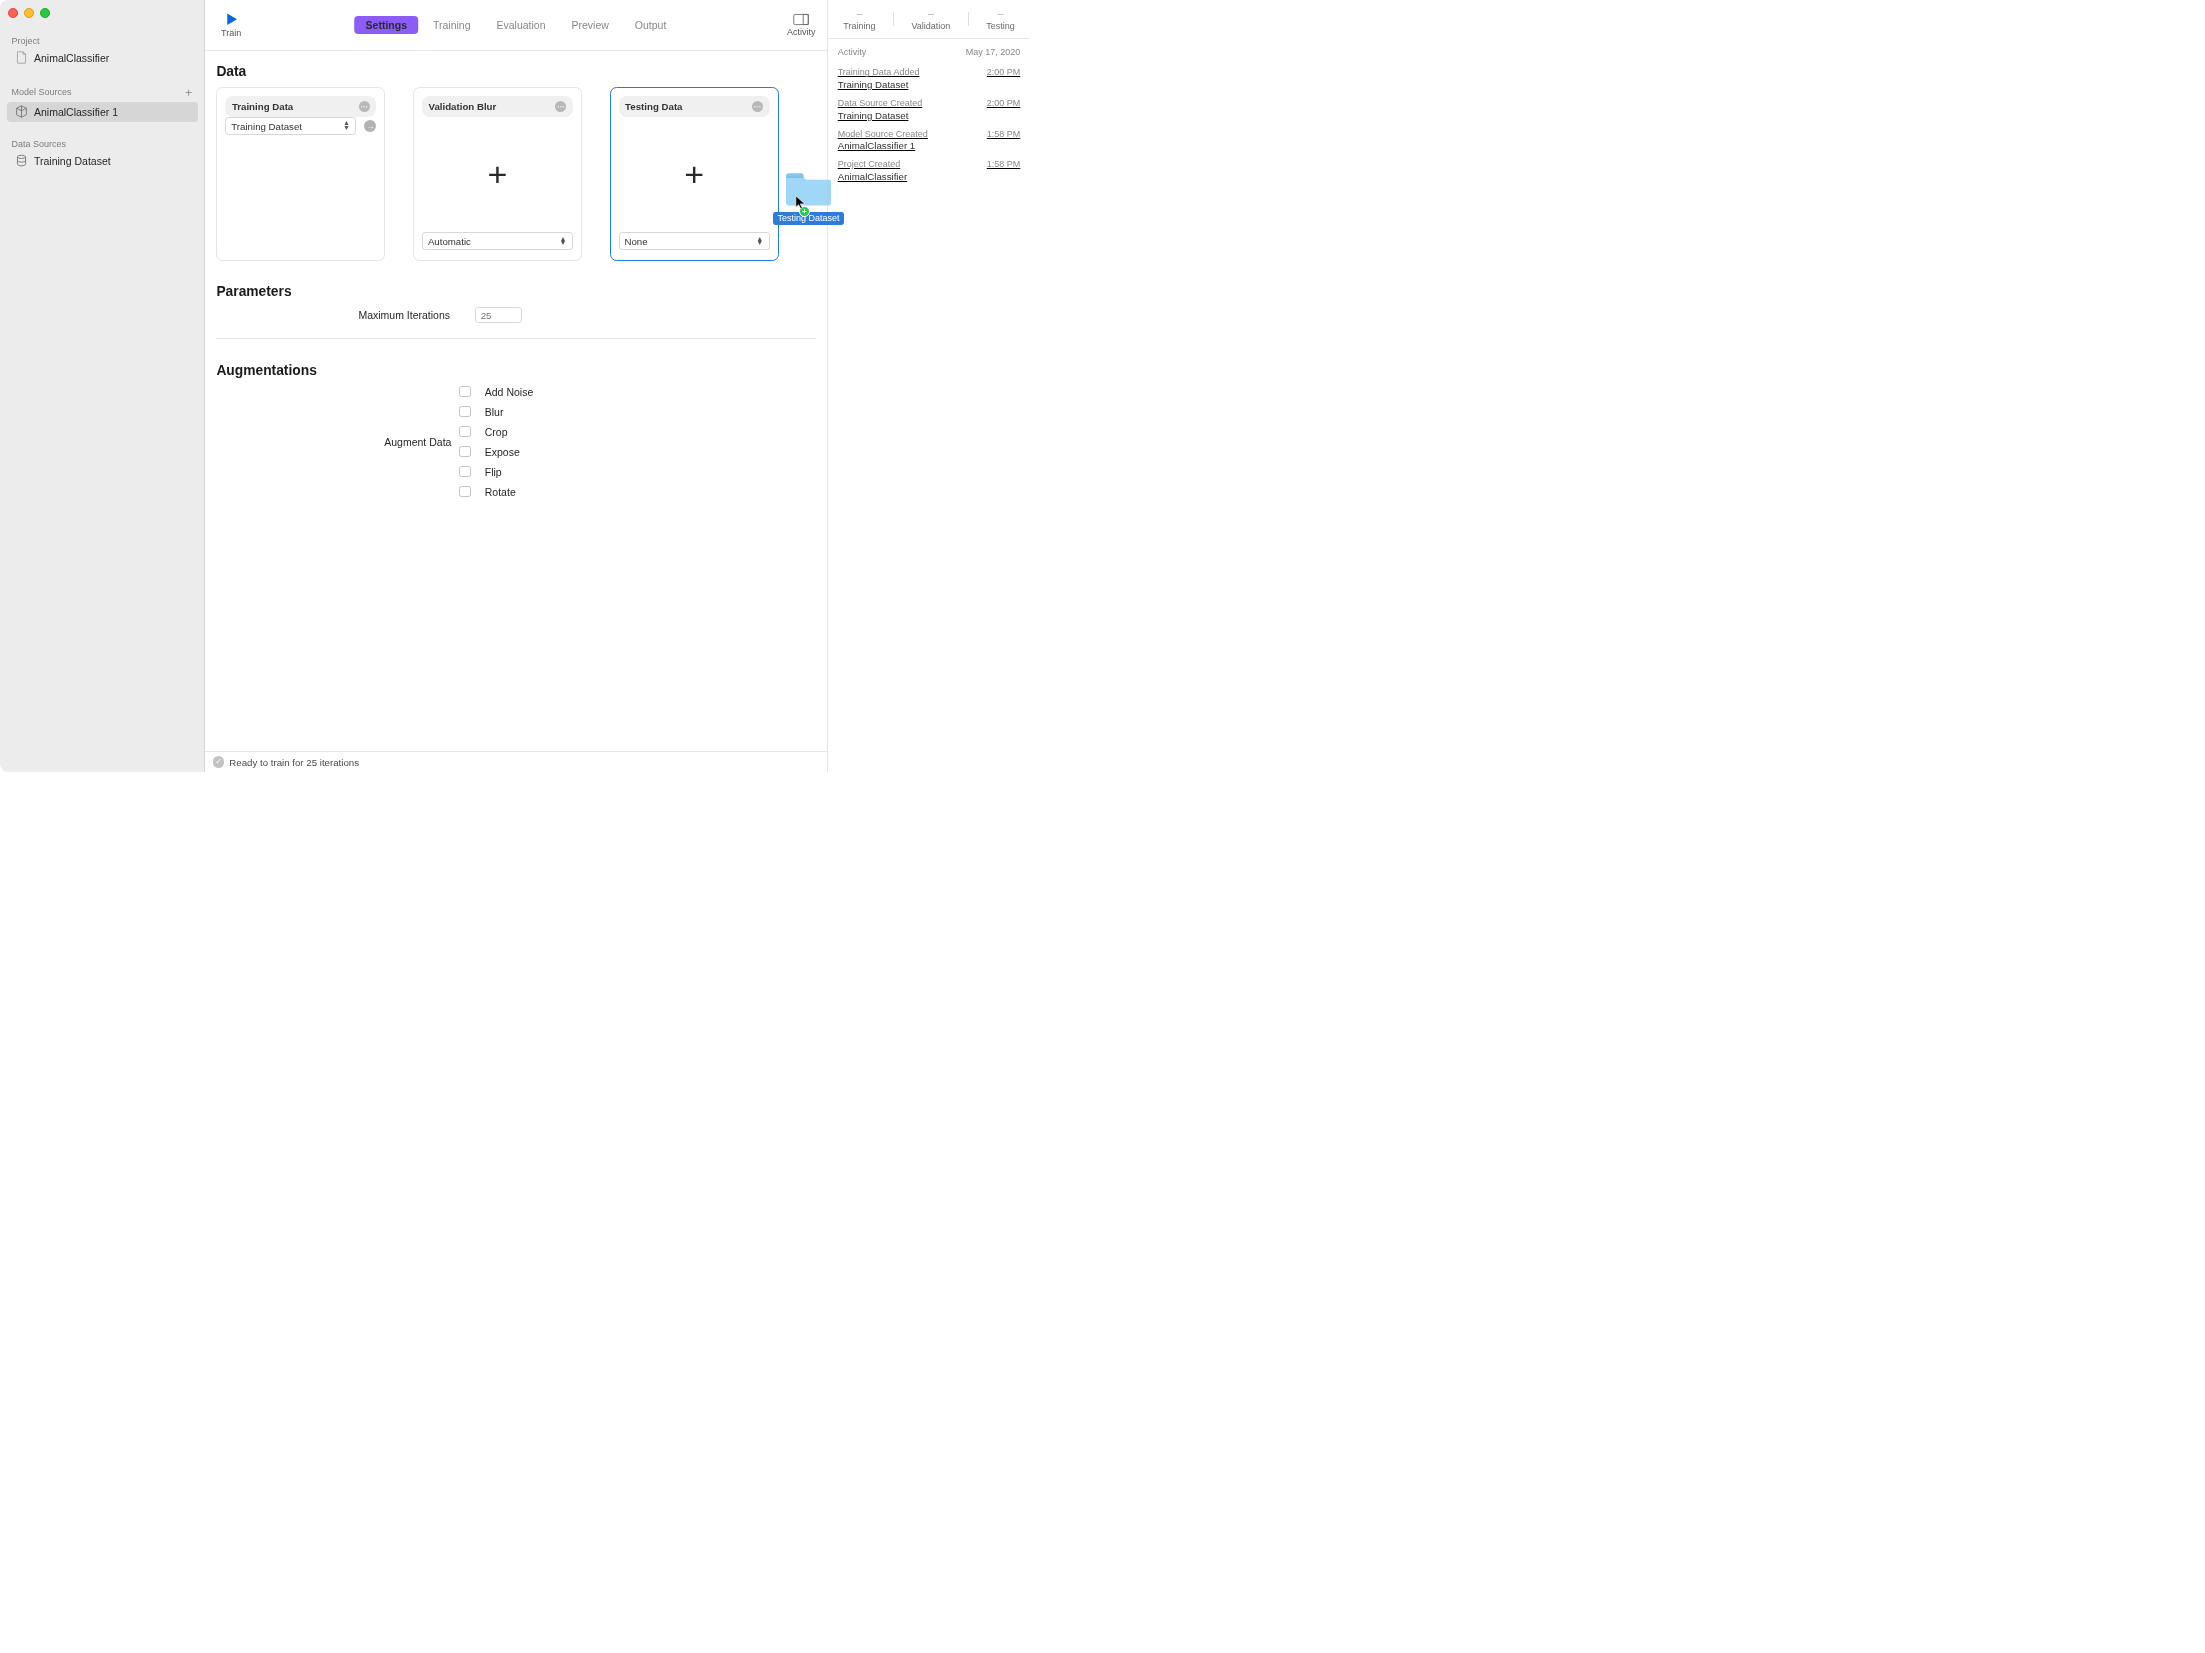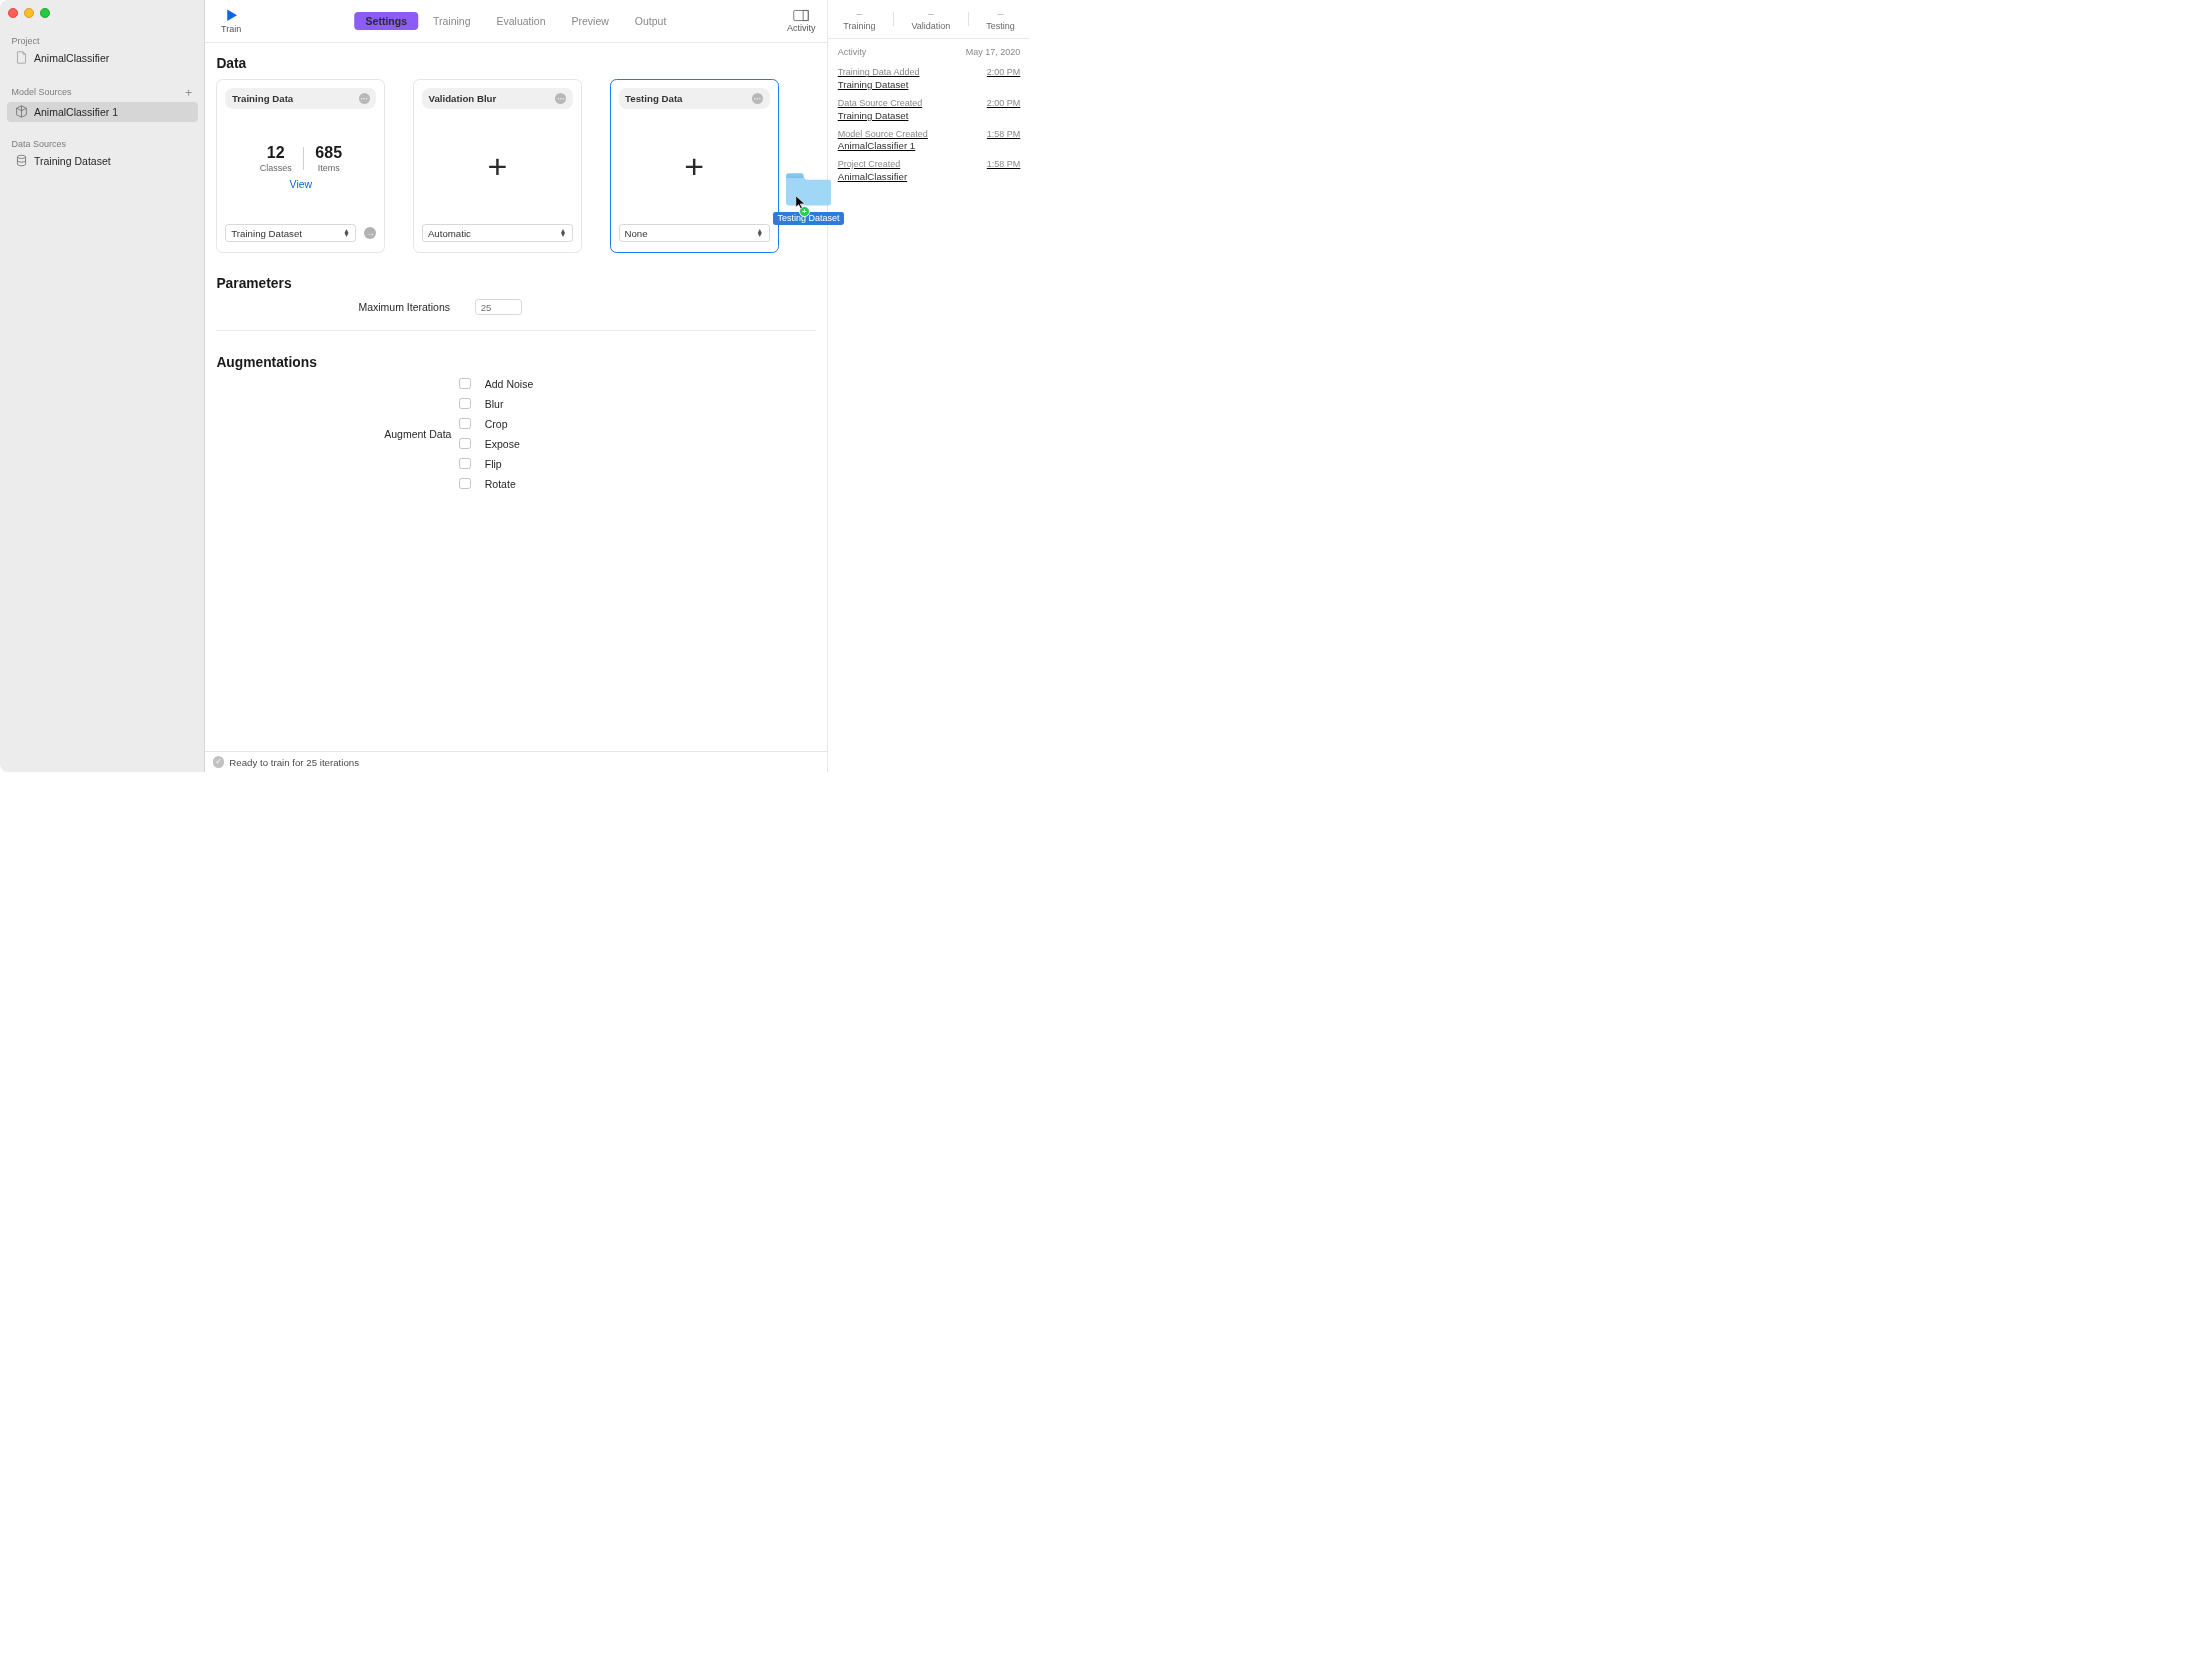--- a/index.html
+++ b/index.html
@@ -14,21 +14,21 @@
 .app { display: flex; flex: 1; min-height: 0; }
 .sidebar { width: 204px; background: #ececec; display: flex; flex-direction: column; padding-top: 31px; }
 .sidebar-section-header { display: flex; align-items: center; justify-content: space-between; color: #7c7c7c; font-size: 9px; font-weight: 400; padding: 4.9px 9.7px 1.6px 11.4px; }
 .sidebar-item { display: flex; align-items: center; gap: 6.5px; padding: 3.2px 8px; margin: 0.8px 6.5px; border-radius: 4px; font-size: 10.5px; color: #262626; cursor: default; }
 .sidebar-item.selected { background: #d6d6d6; }
 .sidebar-icon-file, .sidebar-icon-cube, .sidebar-icon-db { width: 13px; height: 13px; display: inline-flex; align-items: center; justify-content: center; }
 .plus-small { font-size: 11.4px; color: #7c7c7c; font-weight: 300; }
 
 .content { flex: 1; display: flex; min-width: 0; }
 .main { flex: 1; display: flex; flex-direction: column; border-left: 0.8px solid #d6d6d6; }
-.toolbar { height: 43px; display: flex; align-items: center; border-bottom: 0.8px solid #e8e8e8; position: relative; }
+.toolbar { height: 51px; display: flex; align-items: center; border-bottom: 0.8px solid #e8e8e8; position: relative; }
 .toolbar-left { display: flex; flex-direction: column; align-items: center; margin-left: 16px; }
 .toolbar-left svg { width: 14.6px; height: 14.6px; }
 .toolbar-left-label { font-size: 9px; color: #555; margin-top: 0.8px; }
 .toolbar-tabs { display: flex; gap: 3.2px; position: absolute; left: 50%; transform: translateX(-50%); }
 .toolbar-tab { padding: 3.2px 11.4px; font-size: 10.5px; color: #888; border-radius: 4px; cursor: default; }
 .toolbar-tab.active { background: #8b5cf6; color: #2b2b2b; font-weight: 700; }
 .toolbar-right { margin-left: auto; margin-right: 11.4px; display: flex; flex-direction: column; align-items: center; }
 .toolbar-right svg { width: 16px; height: 13px; }
 .toolbar-right-label { font-size: 9px; color: #555; margin-top: 0.8px; }
 
@@ -170,34 +170,20 @@
       </div>
 
       <div class="main-body">
         <div class="section-title">Data</div>
         <div class="data-cards">
 
           <div class="data-card">
             <div class="card-head">
               <span>Training Data</span>
               <span class="card-gear">⋯</span>
-            </div>
-            <div class="card-center" style="flex-direction:column;">
-              <div class="stats">
-                <div class="stat">
-                  <div class="stat-num">12</div>
-                  <div class="stat-label">Classes</div>
-                </div>
-                <div class="stat-sep"></div>
-                <div class="stat">
-                  <div class="stat-num">685</div>
-                  <div class="stat-label">Items</div>
-                </div>
-              </div>
-              <div class="view-link">View</div>
             </div>
             <div class="select-row">
               <div class="card-select" style="flex:1;">
                 <span>Training Dataset</span>
                 <span class="updown">
                     <span>▴</span>
                     <span>▾</span>
                   </span>
               </div>
               <span class="arrow-round">→</span>

